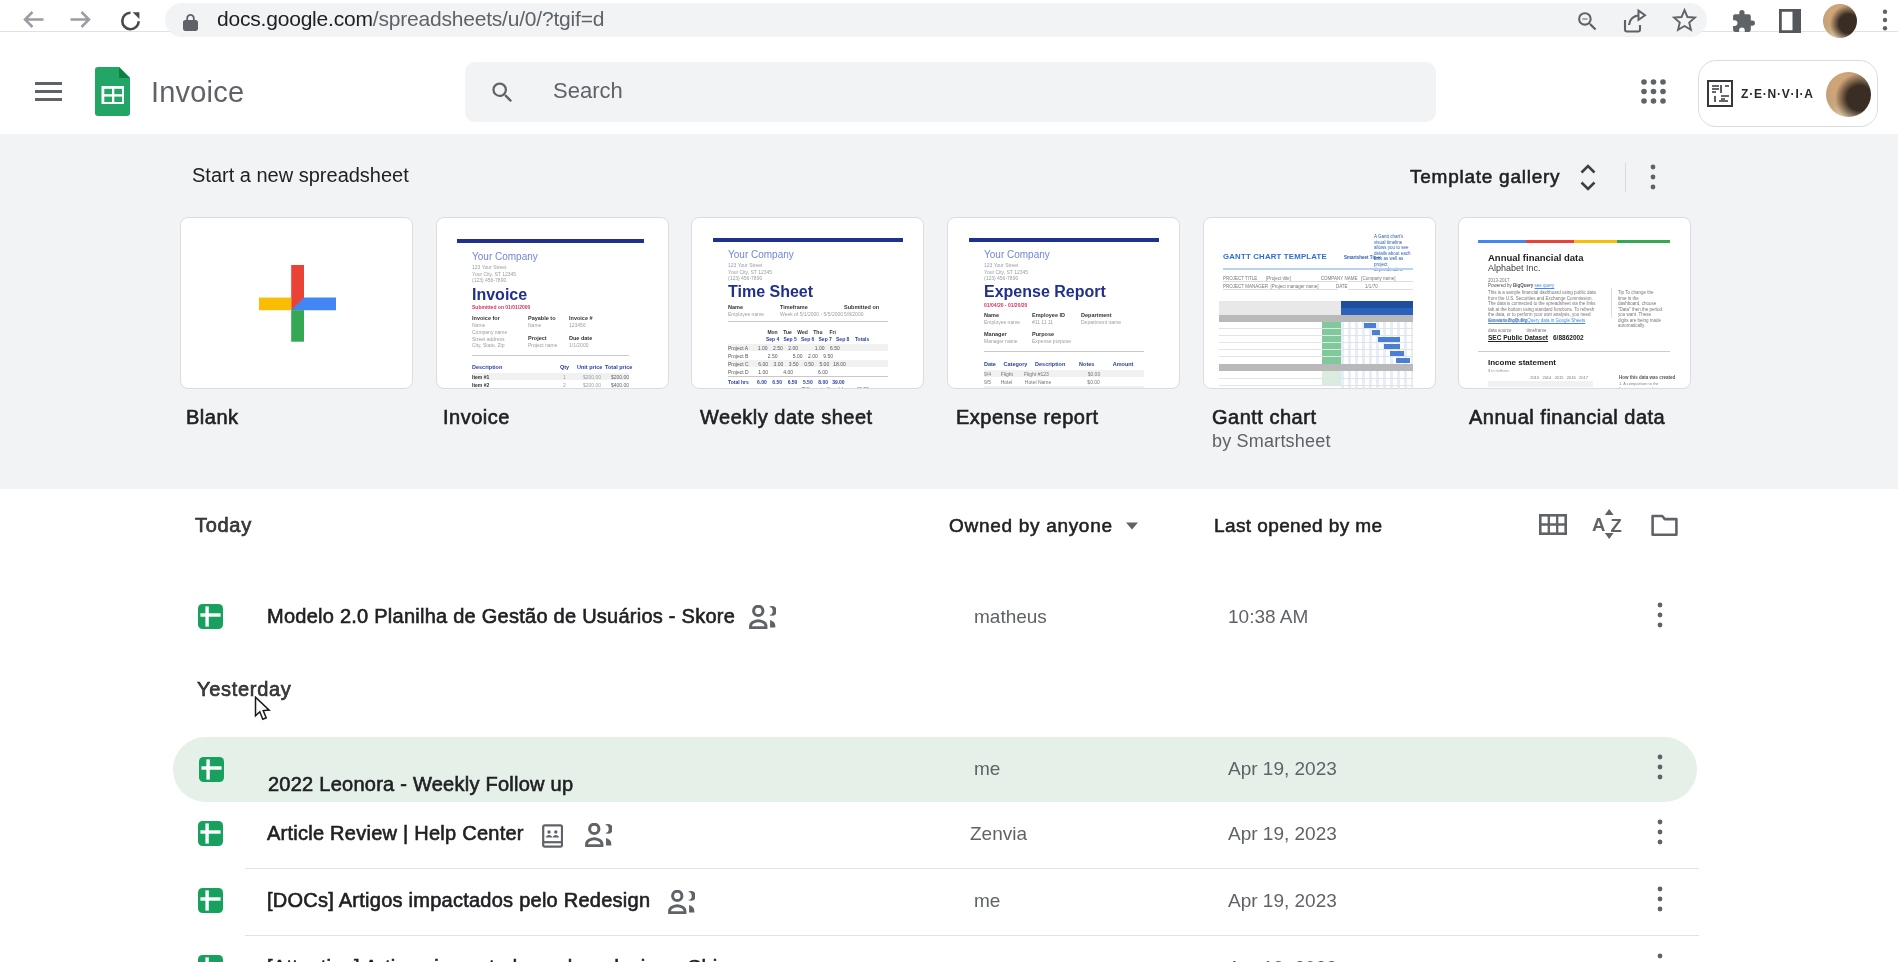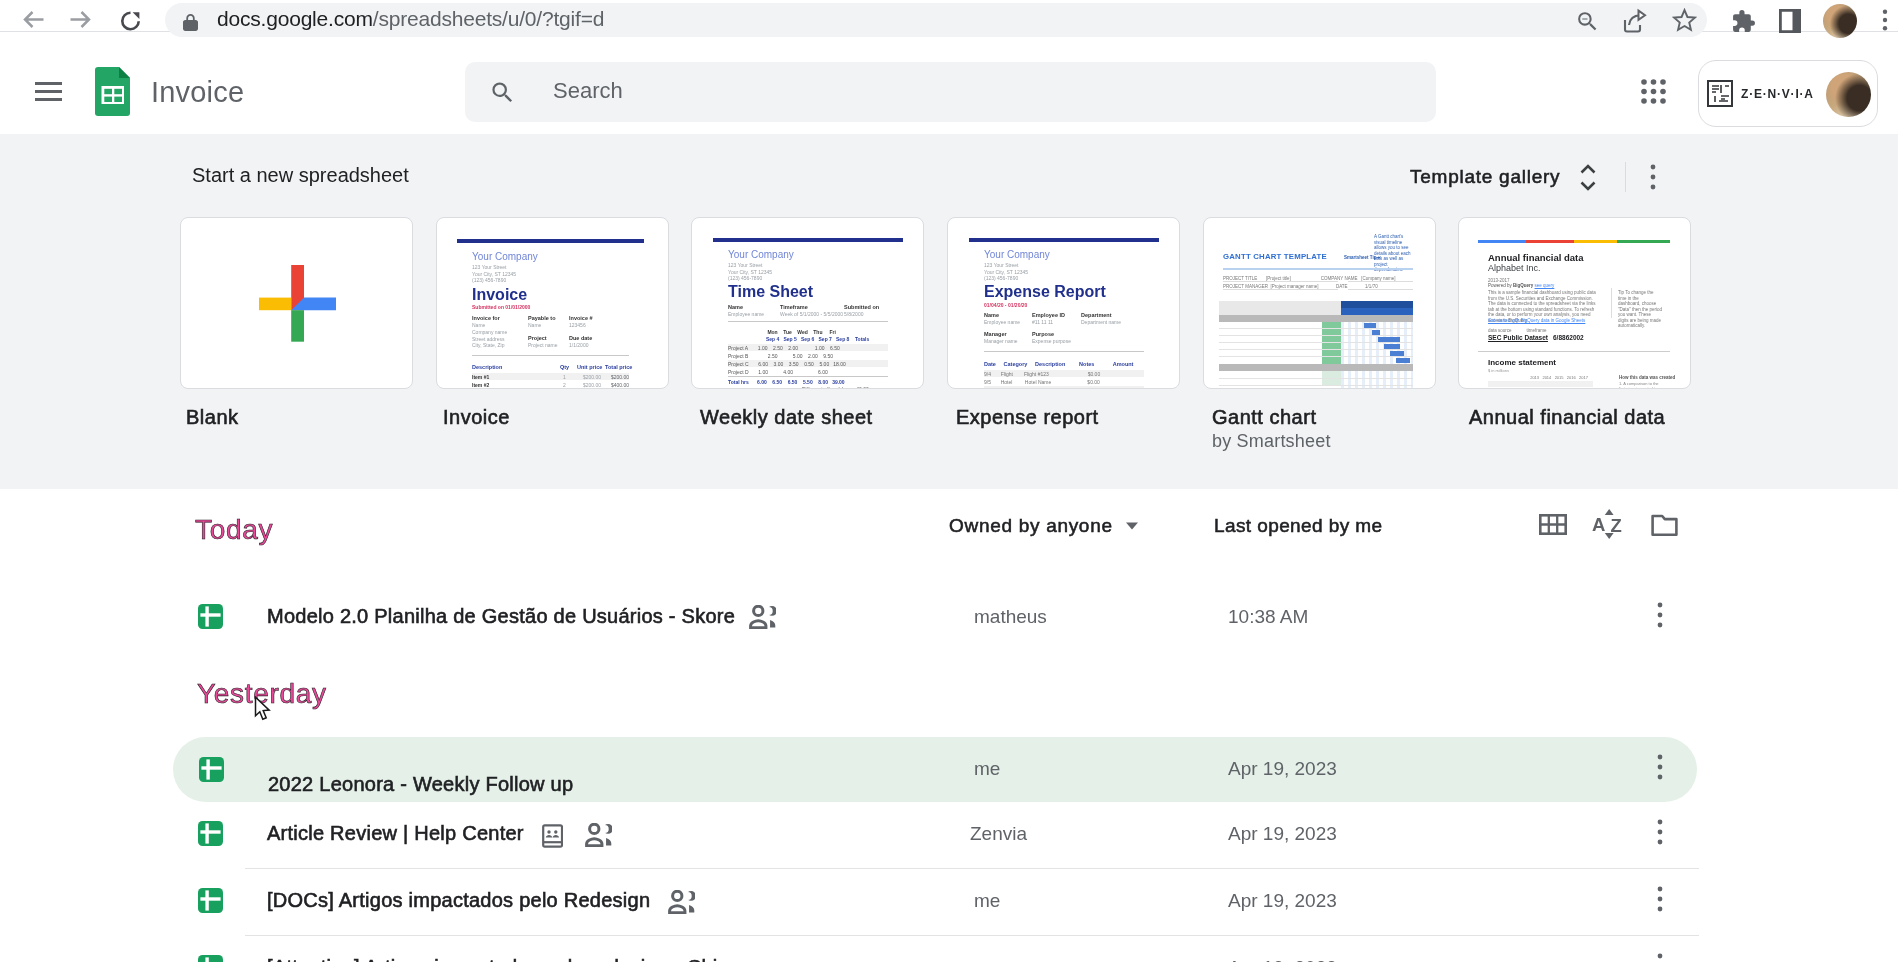--- a/index.html
+++ b/index.html
@@ -19,21 +19,21 @@
 #chip { position:absolute; left:1698px; top:15px; width:180px; height:67px; border:1px solid #dadce0; border-radius:18px; background:#fff; }
 #zenviatext { position:absolute; left:1741px; top:42px; font-size:12px; color:#26282b; letter-spacing:0.8px; font-weight:700; }
 
 #band { position:absolute; left:0; top:134px; width:1898px; height:355px; background:#f1f3f4; }
 #startnew { position:absolute; left:192px; top:30px; font-size:20px; color:#202124; }
 #tgallery { position:absolute; left:1410px; top:32px; font-size:19px; color:#202124; font-weight:400; -webkit-text-stroke:0.55px #202124; letter-spacing:0.75px; }
 .card { position:absolute; top:83px; width:233px; height:172px; background:#fff; border:1px solid #dadce0; border-radius:8px; overflow:hidden; }
 .cardlabel { position:absolute; top:272px; font-size:20px; color:#202124; font-weight:400; -webkit-text-stroke:0.6px #202124; letter-spacing:0.5px; }
 #bysmart { position:absolute; left:1212px; top:297px; font-size:18px; color:#5f6368; letter-spacing:0.2px; }
 
-.secheader { position:absolute; font-size:28px; color:#ec4899; font-weight:400; -webkit-text-stroke:0.6px #202124; letter-spacing:0.7px; }
+.secheader { position:absolute; font-size:20px; color:#404040; font-weight:400; -webkit-text-stroke:0.6px #202124; letter-spacing:0.7px; }
 .rowtitle { position:absolute; font-size:20px; color:#202124; font-weight:400; -webkit-text-stroke:0.6px #202124; letter-spacing:0.25px; white-space:nowrap;text-align:center; }
 .rowmeta { position:absolute; font-size:19px; color:#5f6368; white-space:nowrap; }
 .divider { position:absolute; left:245px; width:1454px; height:1px; background:#e3e3e3; }
 #greenpill { position:absolute; left:173px; top:737px; width:1524px; height:65px; background:#e5f1e8; border-radius:33px; }
 .sheeticon { position:absolute; width:25px; height:25px; }
 .kebab { position:absolute; left:1655px; width:10px; height:34px; }
 </style>
 </head>
 <body>
 <div id="toolbar">

